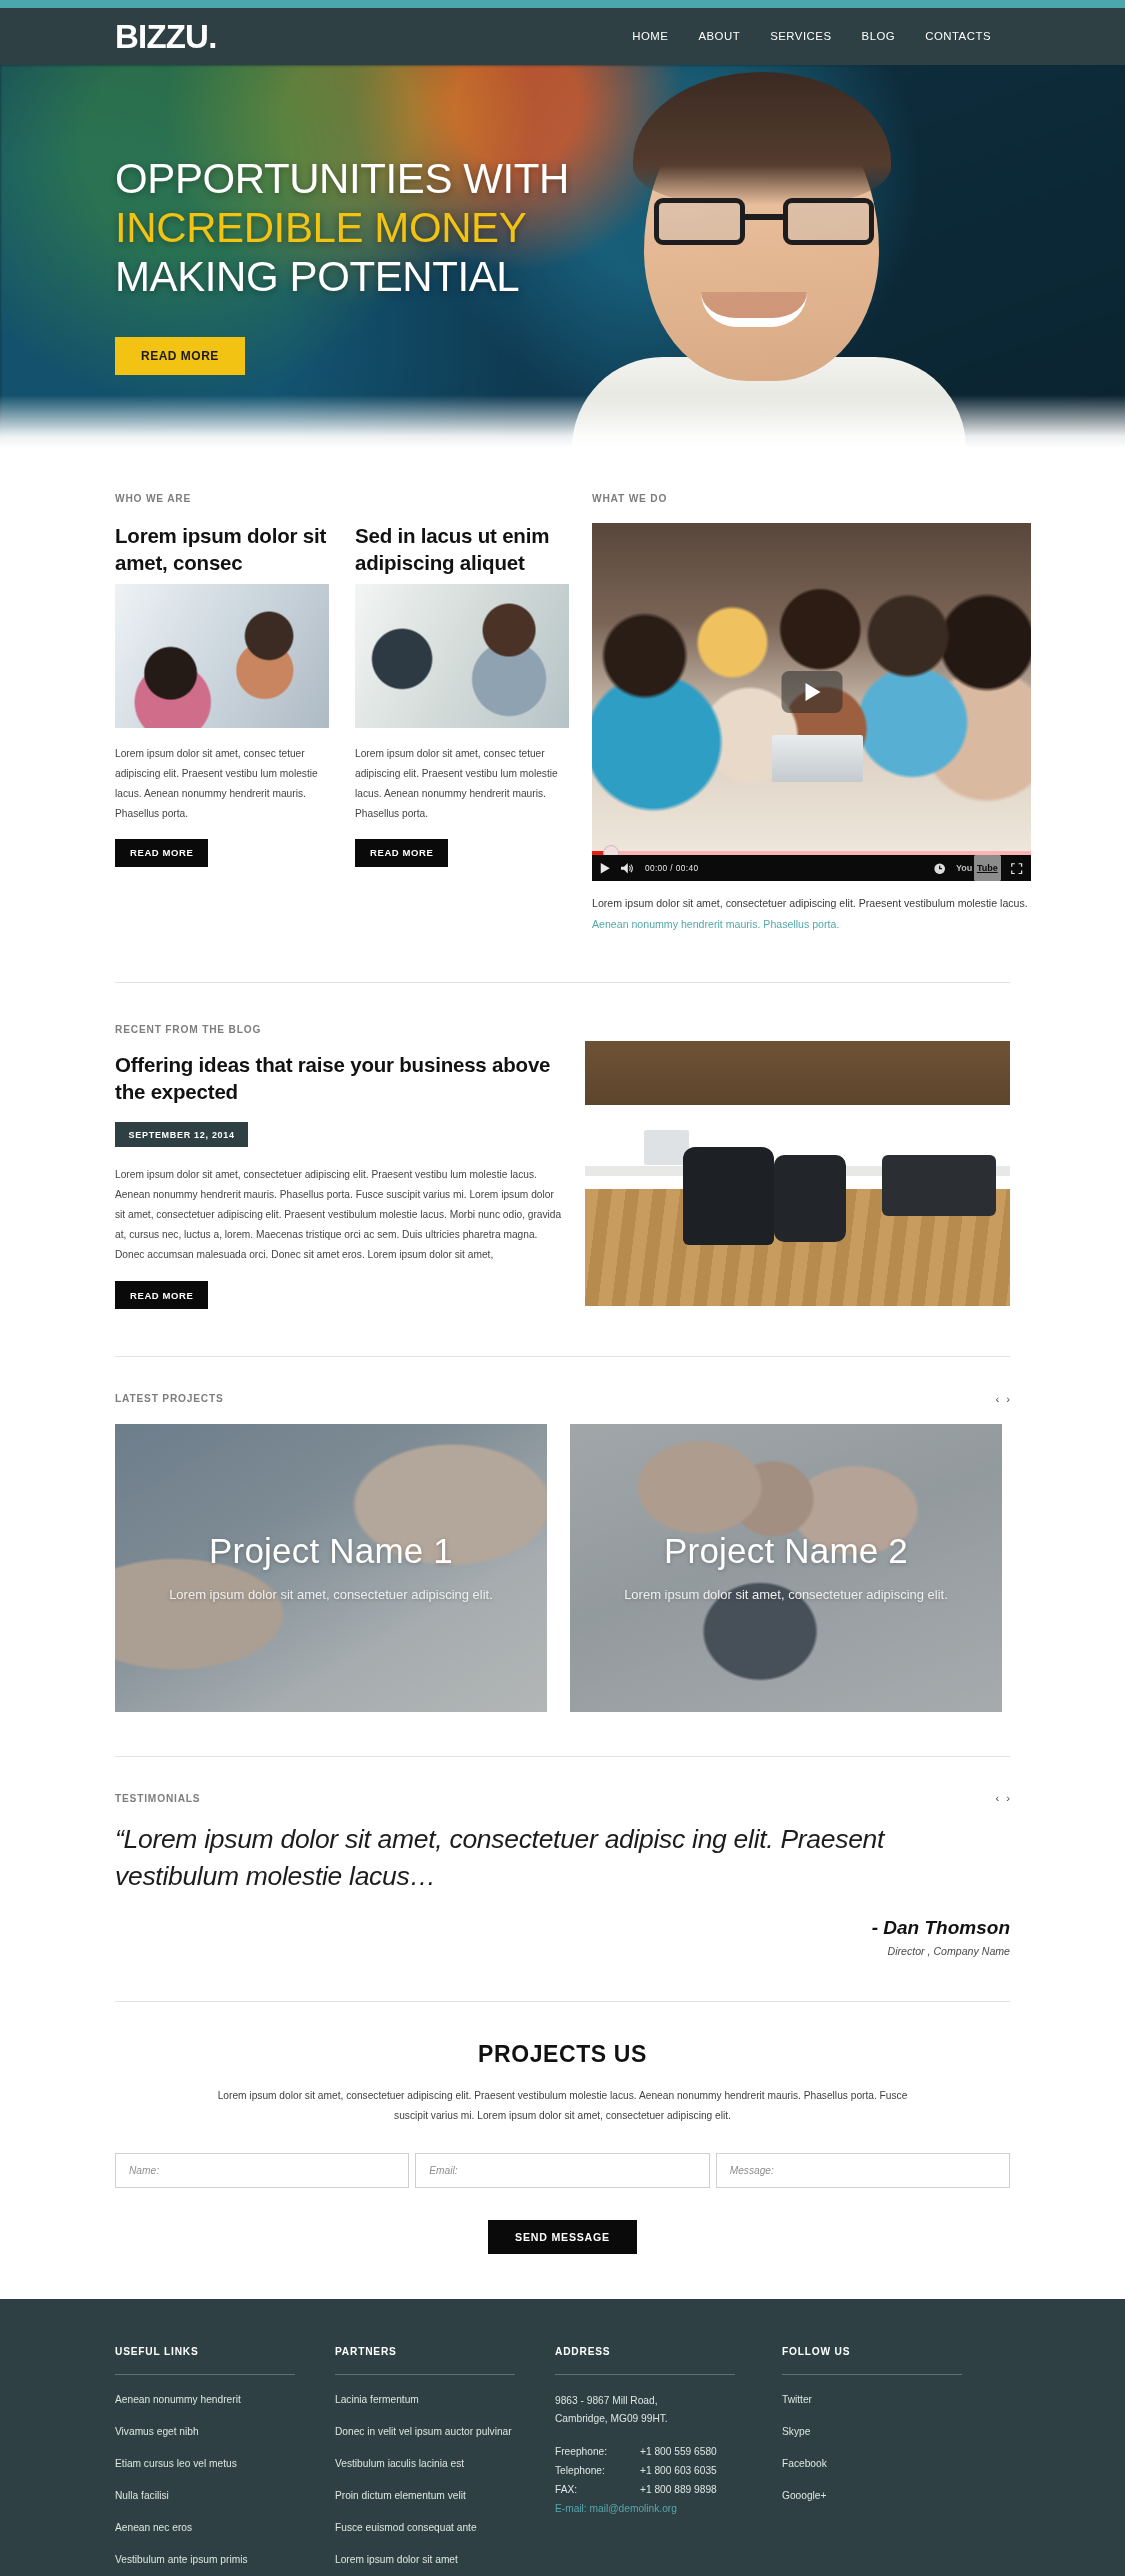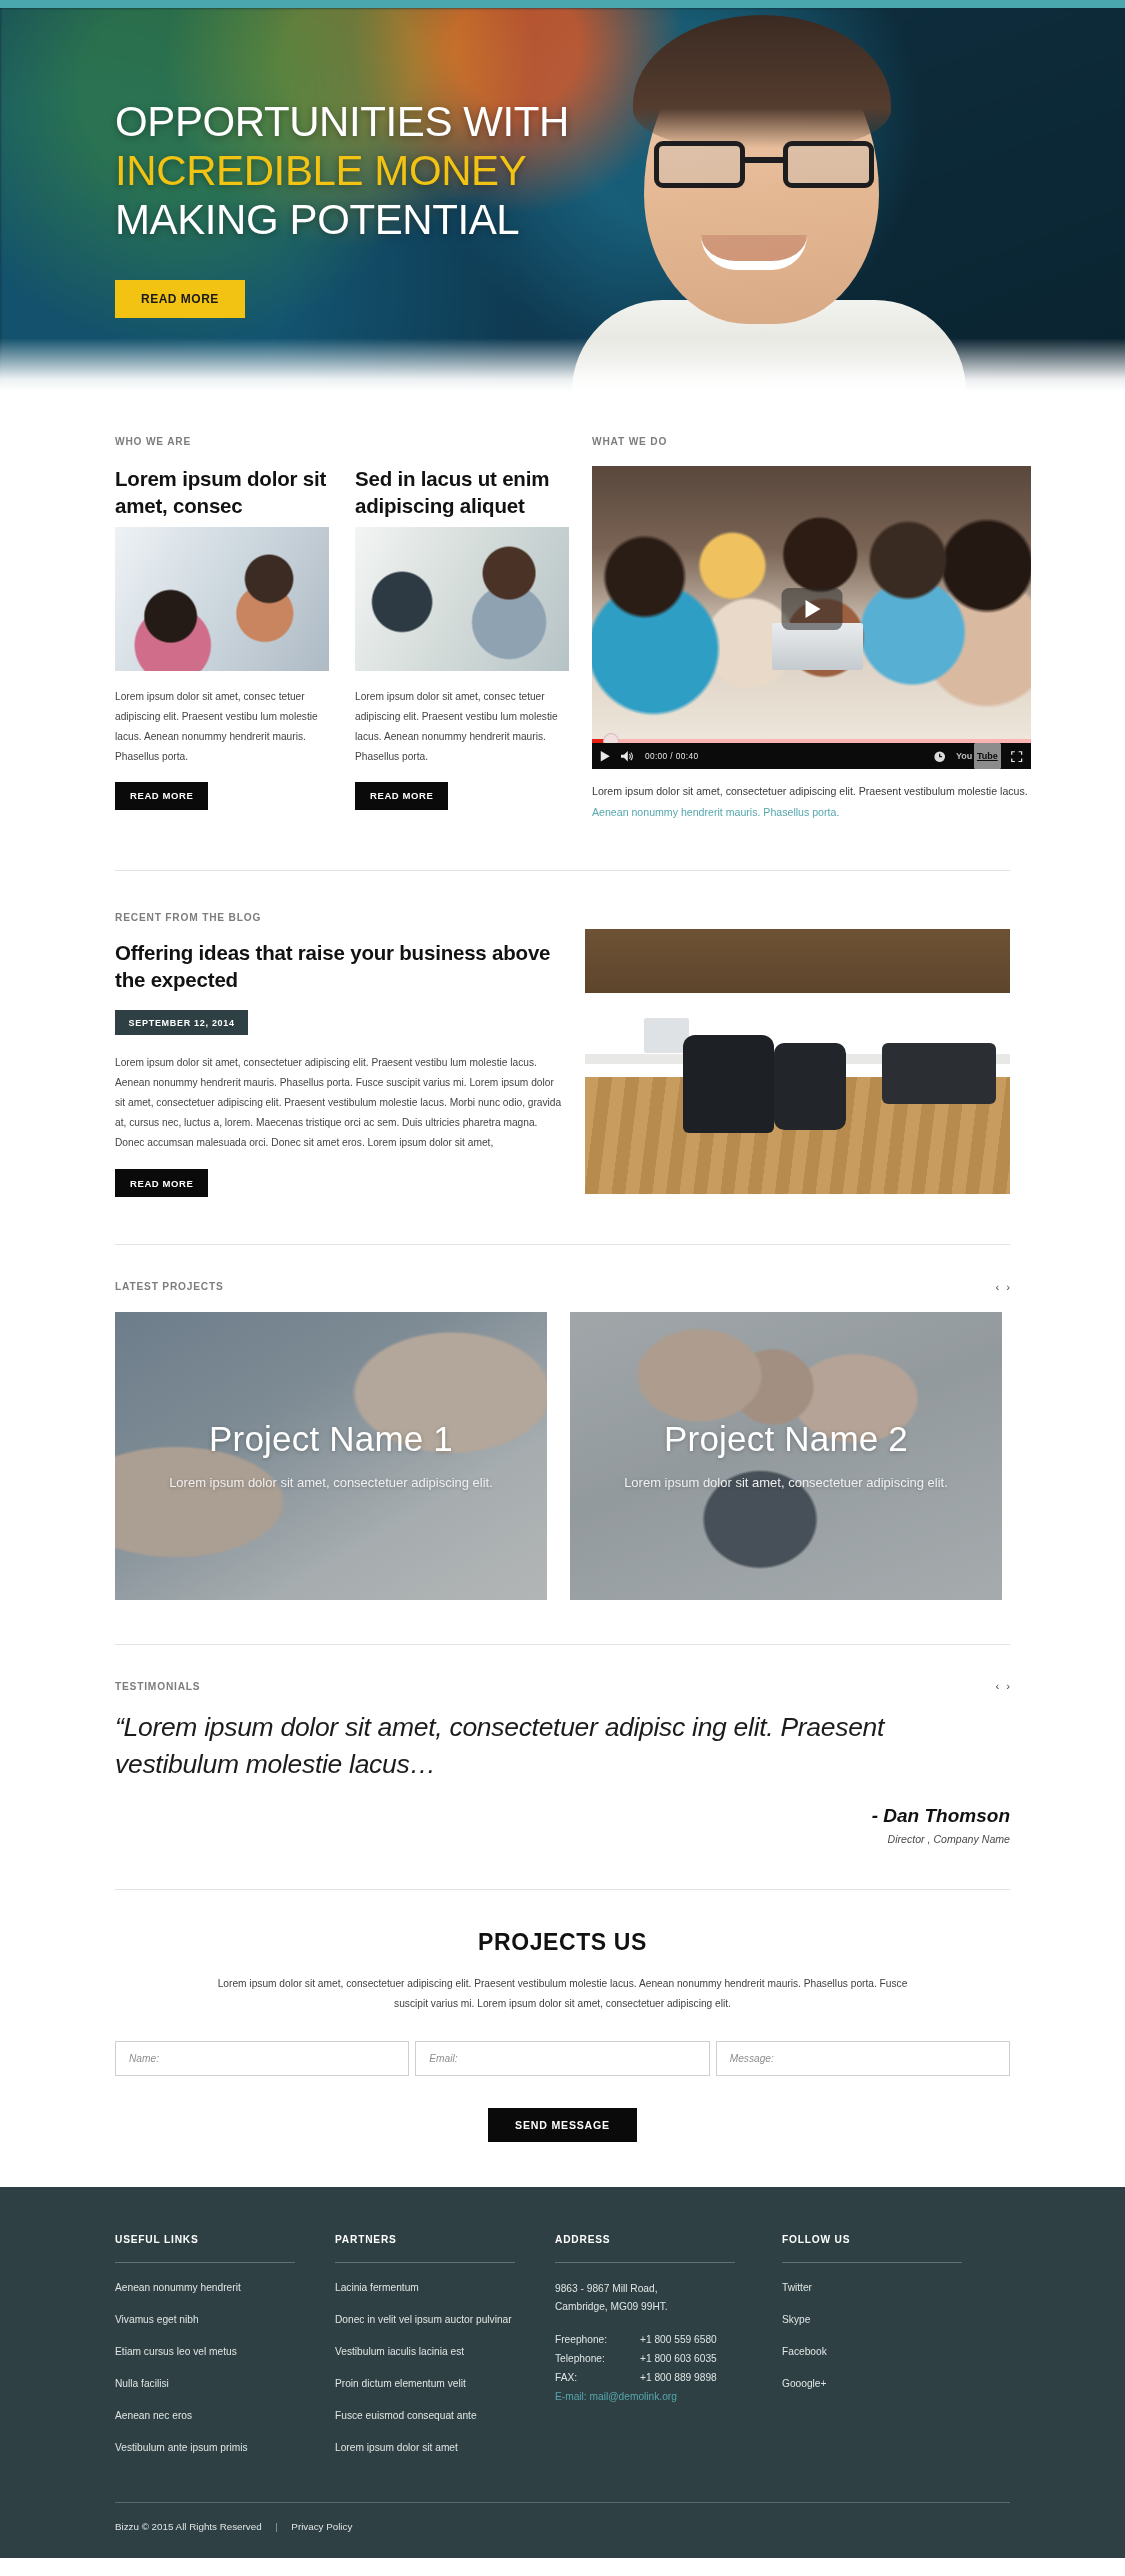--- a/index.html
+++ b/index.html
@@ -195,21 +195,21 @@
       radial-gradient(circle at 72% 32%, #4a3326 0 14%, transparent 15%),
       radial-gradient(circle at 72% 66%, #8fa2b2 0 20%, transparent 21%),
       radial-gradient(circle at 22% 52%, #2d3a44 0 16%, transparent 17%),
       linear-gradient(115deg, #f3f5f4 0%, #d9e0dd 40%, #b6c3c6 100%);
   }
   .about-card p.body { margin-top: 16.7px; font-size: 10.2px; line-height: 1.95; }
   .about-card .btn-dark { margin-top: 15px; }
 
   
   .video-box {
-    width: 439px; height: 303px; margin-top: 19.7px;
+    width: 439px; height: 358px; margin-top: 19.7px;
     position: relative; overflow: hidden; background: #0369a1;
   }
   .video-still {
     position: absolute; inset: 0 0 26px 0;
     background:
       radial-gradient(circle at 12% 40%, #2a1d16 0 9%, transparent 10%),
       radial-gradient(circle at 14% 66%, #2e9ec4 0 15%, transparent 16%),
       radial-gradient(circle at 32% 36%, #f0c25f 0 9%, transparent 10%),
       radial-gradient(circle at 36% 64%, #e8d9c8 0 13%, transparent 14%),
       radial-gradient(circle at 52% 32%, #2c1c14 0 12%, transparent 13%),
@@ -438,20 +438,30 @@
   .footer-bottom .sep { color: #8aa0a3; }
   .footer-bottom a { color: #dfe5e5; text-decoration: none; }
 </style>
 </head>
 <body>
 
 <div class="page">
 
   <div class="top-accent"></div>
 
+  <div class="header">
+    <div class="logo">BIZZU.</div>
+    <nav class="nav">
+      <a href="#">HOME</a>
+      <a href="#">ABOUT</a>
+      <a href="#">SERVICES</a>
+      <a href="#">BLOG</a>
+      <a href="#">CONTACTS</a>
+    </nav>
+  </div>
 
   <div class="hero">
     <div class="hero-bg"></div>
     <div class="hero-person">
       <div class="hp-shirt"></div>
       <div class="hp-head"></div>
       <div class="hp-hair"></div>
       <div class="hp-glass">
         <div class="lens l"></div>
         <div class="bridge"></div>

